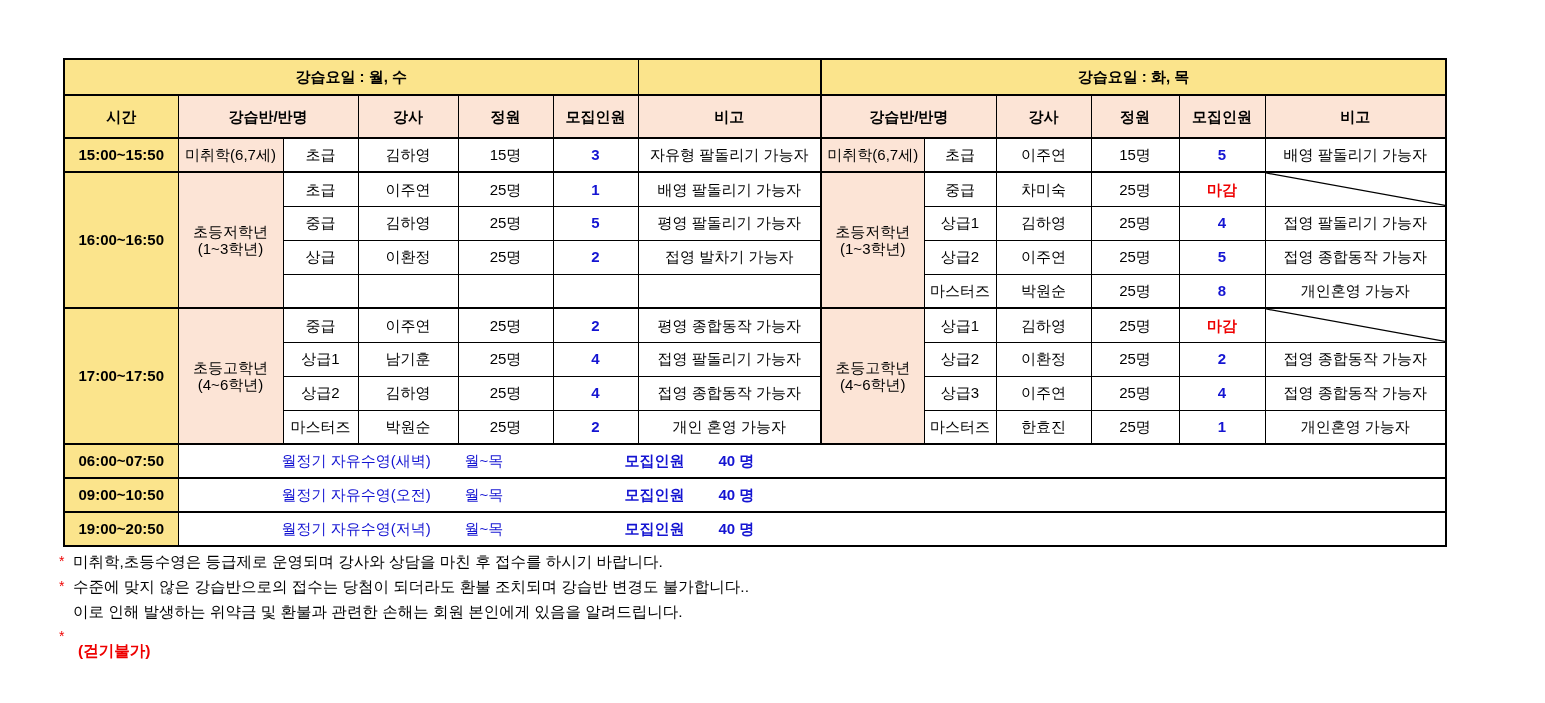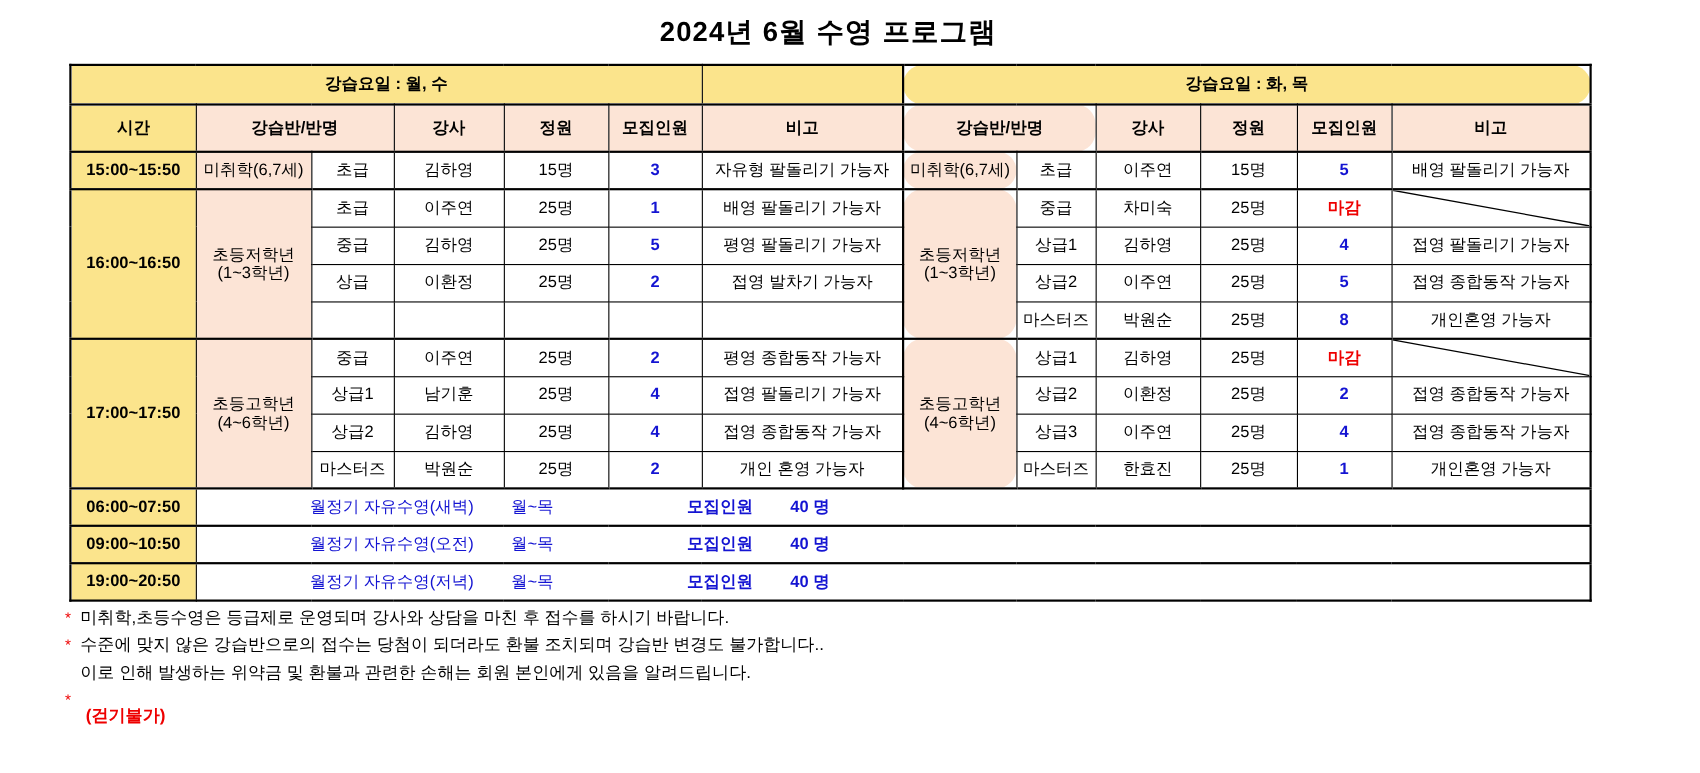--- a/index.html
+++ b/index.html
@@ -37,40 +37,39 @@
   }
   .h36{height:36px}.h29{height:43px}.h34{height:34px}
   .yellow{background:var(--yellow);}
   .peach{background:var(--peach);}
   .band{font-size:19px;font-weight:bold;}
   .hdr{font-weight:bold;}
   .time{font-weight:bold;background:var(--yellow);}
   .num{color:var(--blue);font-weight:bold;}
   .closed{color:var(--red);font-weight:bold;}
   .thickB{border-bottom-width:2px !important;}
-  .thickL{border-left-width:2px !important;border-radius:18px;}
+  .thickL{border-left-width:2px !important;}
   td.diag{position:relative;padding:0;}
   td.diag svg{position:absolute;left:0;top:0;width:100%;height:100%;display:block;}
   td.freecell{position:relative;text-align:left;}
   td.freecell span{position:absolute;top:50%;transform:translateY(-50%);color:var(--blue);}
   .fs-name{left:103px;}
   .fs-days{left:286px;}
   .fs-label{left:446px;font-weight:bold;}
   .fs-count{left:540px;font-weight:bold;}
   .footnotes{position:absolute;left:59px;top:549px;font-size:15.5px;}
   .fn-line{display:flex;align-items:flex-start;line-height:25px;}
   .fn-marker{color:var(--red);width:14px;flex:0 0 14px;font-size:14px;}
   .fn-high{color:var(--red);font-weight:bold;margin-left:5px;margin-top:14px;}
 </style>
 </head>
 <body>
 
 <div class="page">
 
-  <div class="title">2024년 6월 수영 프로그램</div>
 
   <table class="sched">
     <colgroup>
       <col style="width:114px">
         <col style="width:105px">
         <col style="width:75px">
         <col style="width:100px">
         <col style="width:95px">
         <col style="width:85px">
         <col style="width:183px">

